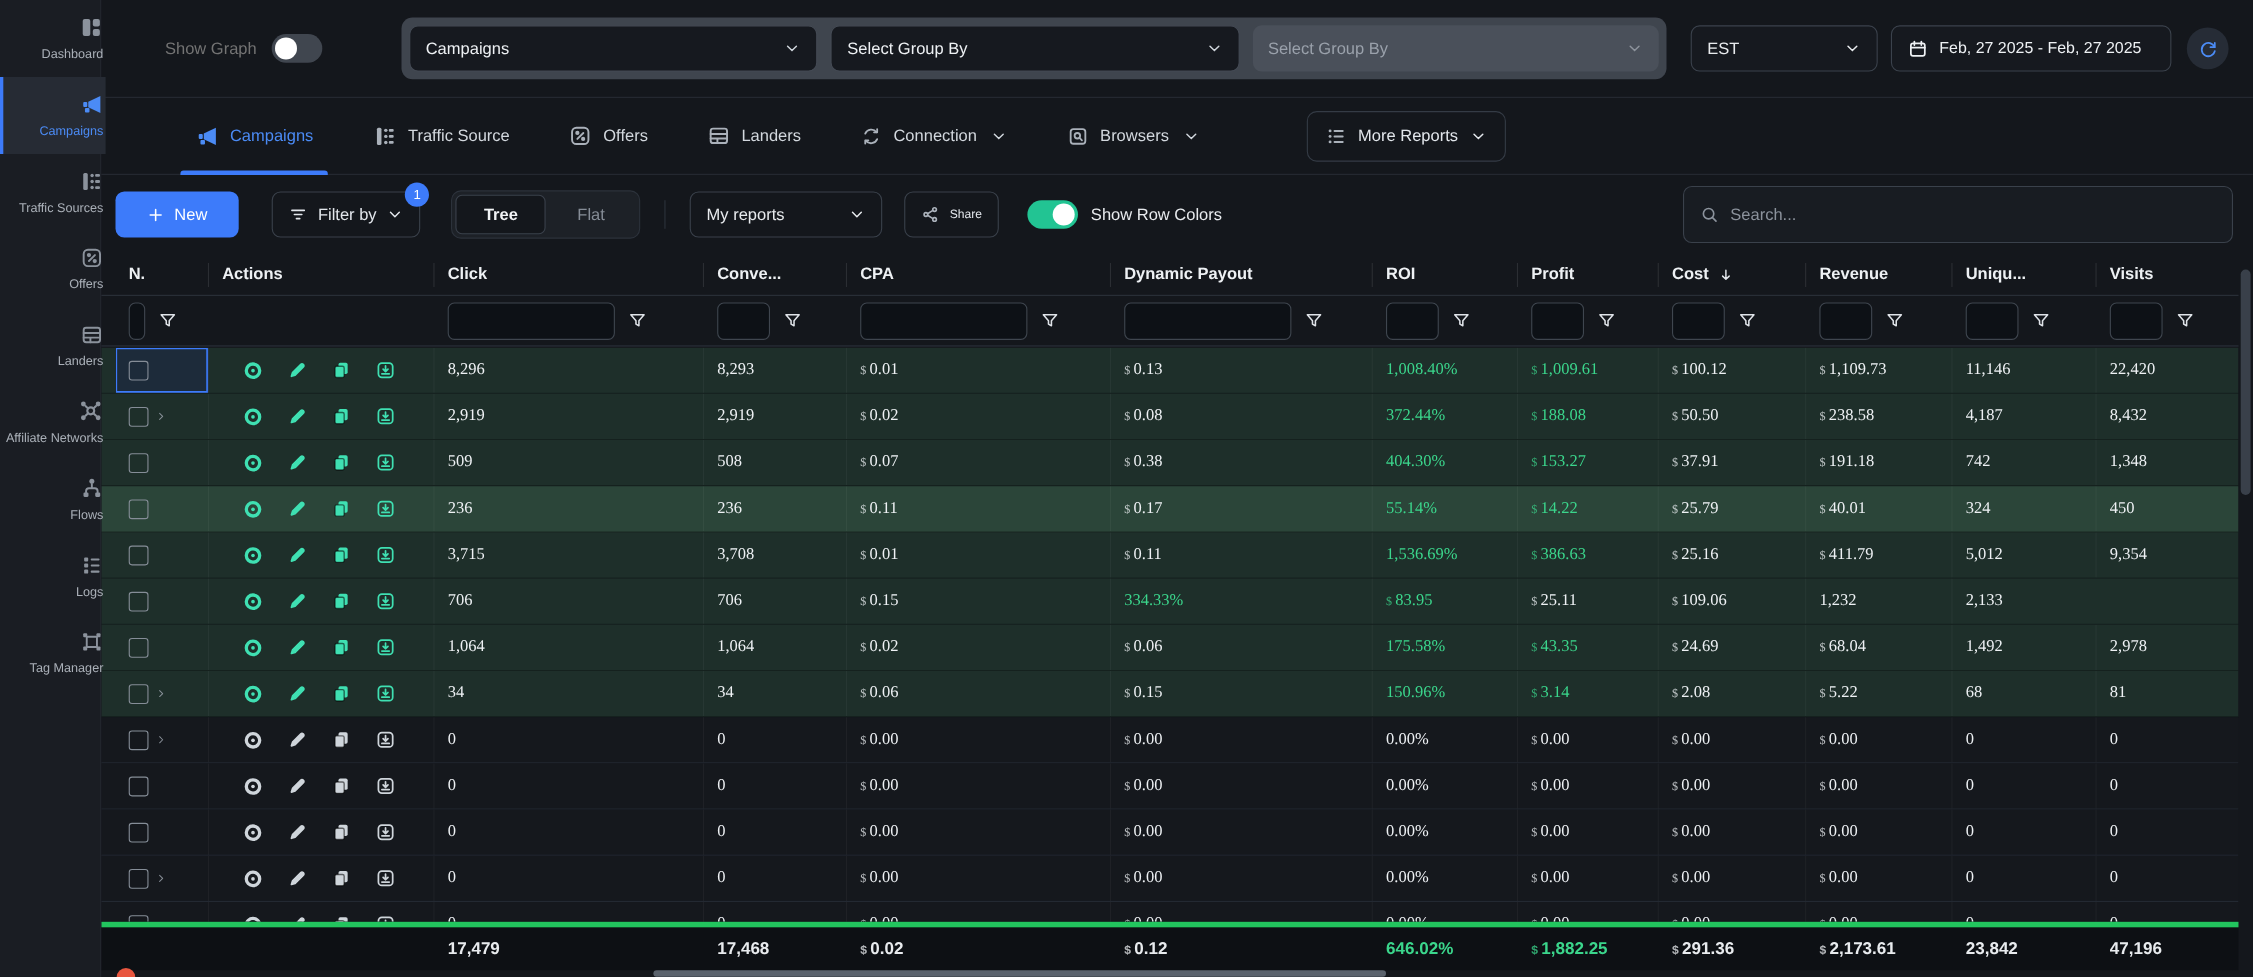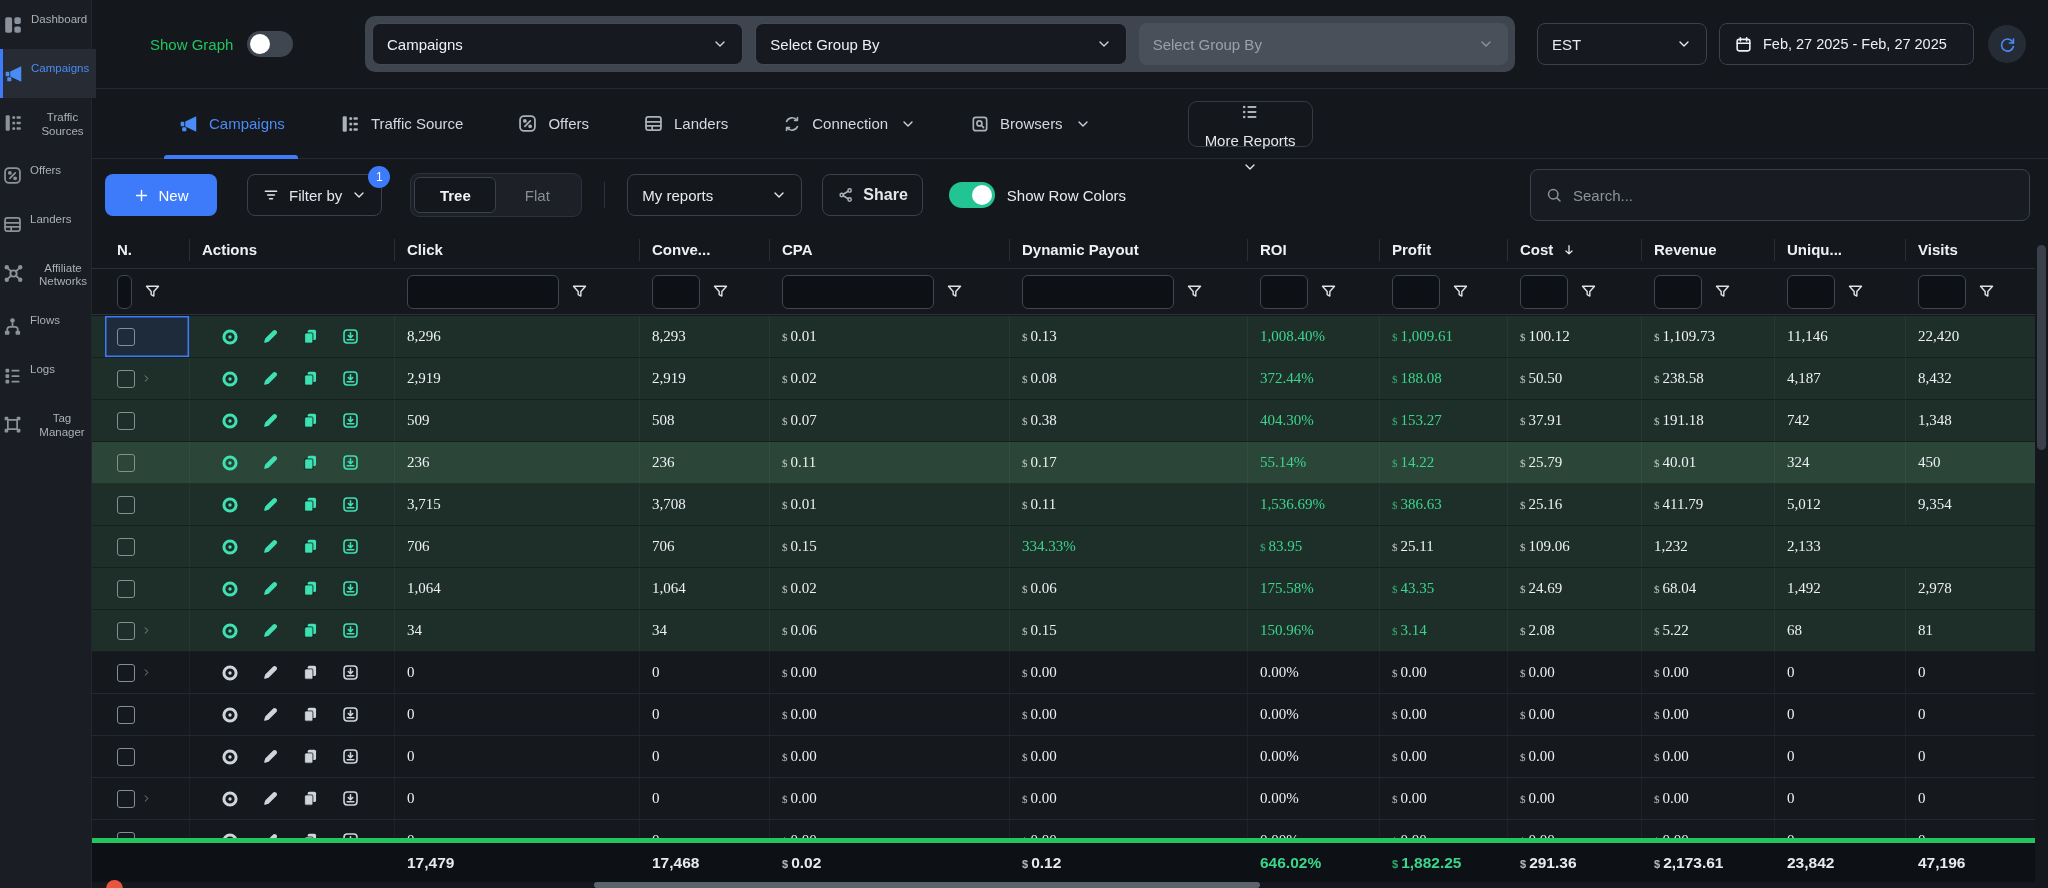--- a/index.html
+++ b/index.html
@@ -2,38 +2,38 @@
 <html><head>
 <meta charset="utf-8">
 <style>
   * { margin:0; padding:0; box-sizing:border-box; }
   html,body { width:2048px; height:888px; overflow:hidden; background:#14171c;
               font-family:"Liberation Sans", sans-serif; color:#e8ebee; }
 
   
   .sidebar { position:absolute; left:0; top:0; width:92px; height:888px;
              background:#1a1d23; border-right:1px solid #23272e; z-index:5; }
-  .side-item { width:96px; padding:13px 2px 12px; display:flex; flex-direction:row;
-               align-items:flex-start; gap:7px; cursor:pointer; position:relative; }
+  .side-item { width:96px; padding:13px 2px 12px; display:flex; flex-direction:column;
+               align-items:flex-end; gap:7px; cursor:pointer; position:relative; }
   .side-item .s-ico { color:#8b929c; height:24px; display:flex; align-items:center; }
   .side-item .s-lbl { font-size:11.5px; color:#aab0b8; text-align:center; line-height:1.2; }
   .side-item.active { background:#262b34; }
   .side-item.active::before { content:""; position:absolute; left:0; top:0; bottom:0;
                width:3px; background:#3d7bfa; }
   .side-item.active .s-ico { color:#4b8bf5; }
   .side-item.active .s-lbl { color:#4b8bf5; }
 
   
   .main { position:absolute; left:92px; top:0; width:1956px; height:888px; }
 
   
   .topbar { height:89px; display:flex; align-items:center; padding:0 22px 0 58px;
             border-bottom:1px solid #262b33; }
   .sg-group { display:flex; align-items:center; gap:14px; width:185px; flex:none; }
-  .sg-label { font-size:15px; color:#22c55e; }
+  .sg-label { font-size:15px; color:#737373; }
   .tgl { width:46px; height:26px; border-radius:13px; background:#40464f; position:relative;
          flex:none; cursor:pointer; }
   .tgl .knob { position:absolute; top:3px; left:3px; width:20px; height:20px; border-radius:50%;
                background:#fff; }
   .tgl.on { background:#22c493; }
   .tgl.on .knob { left:auto; right:3px; }
   .grp-container { margin-left:30px; width:1150px; flex:none; background:#3f454e; border-radius:10px;
                    padding:7px; display:flex; gap:12px; }
   .grp-select { flex:1; height:42px; border-radius:8px; display:flex; align-items:center;
                 padding:0 14px; font-size:15px; cursor:pointer; }
@@ -58,21 +58,21 @@
   .tab { height:70px; display:flex; align-items:center; gap:10px; padding:0 27px;
          font-size:15px; color:#d3d8de; cursor:pointer; position:relative; }
   .tab .t-ico { color:#aab1ba; display:flex; }
   .tab.active { color:#4b8bf5; }
   .tab.active .t-ico { color:#4b8bf5; }
   .tab.active::after { content:""; position:absolute; left:14px; right:14px; bottom:0;
                        height:4px; border-radius:3px 3px 0 0; background:#3d7bfa; }
   .tab .t-chev { color:#cfd5db; margin-left:2px; display:flex; }
   .more-reports { margin-left:70px; height:46px; border:1px solid #343b45; border-radius:9px;
                   display:flex; align-items:center; gap:10px; padding:0 16px; font-size:15px;
-                  color:#e3e7ec; cursor:pointer;flex-direction:column; }
+                  color:#e3e7ec; cursor:pointer; }
   .more-reports .t-ico { color:#aab1ba; display:flex; }
 
   
   .toolbar { height:72px; display:flex; align-items:center; padding:0 18px 0 13px; }
   .btn-new { width:112px; height:42px; background:#3d7bfa; border-radius:8px; display:flex;
              align-items:center; justify-content:center; gap:8px; color:#fff; font-size:15px;
              cursor:pointer; }
   .btn-filter { margin-left:30px; height:42px; border:1px solid #3a414b; border-radius:8px;
                 display:flex; align-items:center; gap:9px; padding:0 14px; font-size:15px;
                 color:#e3e7ec; position:relative; cursor:pointer; }
@@ -83,22 +83,22 @@
          padding:3px; display:flex; }
   .seg-opt { width:82px; height:36px; display:flex; align-items:center; justify-content:center;
              font-size:15px; color:#868d97; border-radius:6px; cursor:pointer; }
   .seg-opt.active { background:#14171c; border:1px solid #3a414b; color:#f2f4f6; font-weight:bold; }
   .tb-divider { margin-left:22px; width:1px; height:26px; background:#2c323b; }
   .sel-reports { margin-left:22px; width:175px; height:42px; border:1px solid #3a414b;
                  border-radius:8px; display:flex; align-items:center; padding:0 14px;
                  font-size:15px; cursor:pointer; }
   .sel-reports .gs-val { flex:1; }
   .btn-share { margin-left:20px; height:42px; border:1px solid #3a414b; border-radius:8px;
-               display:flex; align-items:center; gap:8px; padding:0 14px; font-size:16px;
-               color:#e3e7ec; cursor:pointer;font-weight:bold; }
+               display:flex; align-items:center; gap:8px; padding:0 14px; font-size:11px;
+               color:#e3e7ec; cursor:pointer; }
   .btn-share .t-ico { color:#aab1ba; display:flex; }
   .rowcolors { margin-left:26px; display:flex; align-items:center; gap:12px; font-size:15px; }
   .searchbox { margin-left:auto; width:500px; height:52px; border:1px solid #3a414b;
                border-radius:8px; background:#181c22; display:flex; align-items:center;
                gap:10px; padding:0 14px; }
   .searchbox input { flex:1; background:transparent; border:none; outline:none;
                color:#dfe3e8; font-size:15px; font-family:"Liberation Sans",sans-serif; }
   .searchbox input::placeholder { color:#8b929c; }
   .searchbox .t-ico { color:#8b929c; display:flex; }
 

